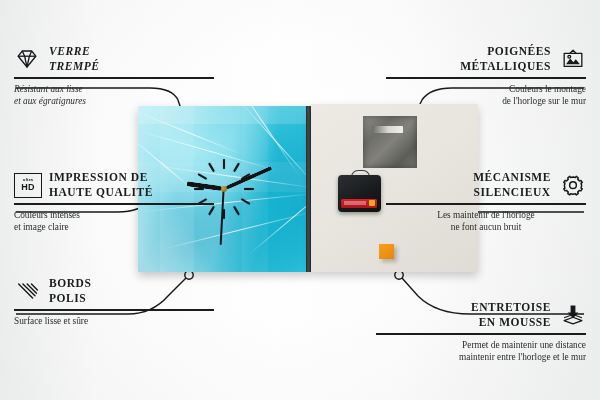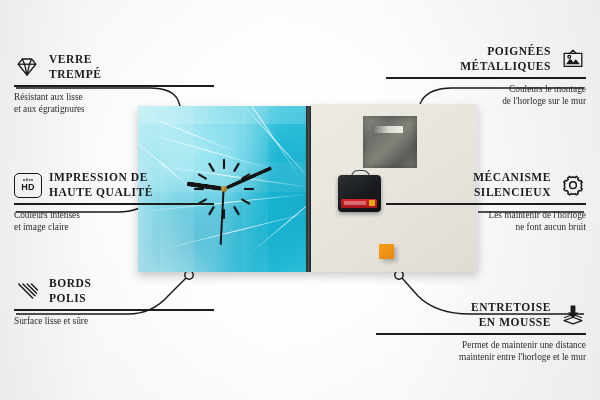--- a/index.html
+++ b/index.html
@@ -91,21 +91,21 @@
     font-family:"Liberation Serif",serif;font-weight:700;font-size:11.5px;
     letter-spacing:.55px;line-height:1.27;color:#1a1c1d;text-transform:uppercase;
   }
   .f-rule{height:1.4px;background:#1a1c1d;margin:4px 0 4px;width:100%;}
   .f-sub{
     font-family:"Liberation Serif",serif;font-size:9.3px;line-height:1.33;color:#2a2c2d;
   }
   .f-icon{width:26px;height:24px;flex:0 0 26px;display:block;}
   .f-icon svg{display:block;width:26px;height:24px;}
   .hd-box{
-    width:26px;height:23px;border:1.5px solid #16181a;border-radius:5px;
+    width:26px;height:23px;border:1.5px solid #16181a;border-radius:0;
     display:flex;flex-direction:column;align-items:center;justify-content:center;line-height:1;
   }
   .hd-box .u{font-family:"Liberation Sans",sans-serif;font-size:4.3px;font-weight:700;letter-spacing:.2px;color:#16181a;}
   .hd-box .h{font-family:"Liberation Sans",sans-serif;font-size:9px;font-weight:700;letter-spacing:.2px;color:#16181a;margin-top:.5px;}
 </style>
 </head>
 <body>
 
 <div id="stage">
 
@@ -198,21 +198,21 @@
       <div id="mech-body">
         <div id="battery">
           <div class="lbl"></div>
             <div class="plus"></div>
         </div>
       </div>
     </div>
     <div id="foam"></div>
   </div>
 
-  <div class="feature left" style="top:52px;">
+  <div class="feature left" style="top:44px;font-style:italic;">
     <div class="f-head">
       <span class="f-icon">
         <svg viewBox="0 0 28 24">
             <g fill="none" stroke="#16181a" stroke-width="1.4" stroke-linejoin="round">
           <path d="M4.5,9 L9,3.4 H19 L23.5,9 L14,20.6 Z"></path>
               <path d="M4.5,9 H23.5"></path>
           <path d="M9,3.4 L11.4,9 L14,20.6 L16.6,9 L19,3.4"></path>
             </g>
           </svg>
       </span>
@@ -288,21 +288,21 @@
           </svg>
       </span>
     </div>
     <div class="f-rule"></div>
     <div class="f-sub">
       <div>Couleurs le montage</div>
       <div>de l'horloge sur le mur</div>
     </div>
   </div>
 
-  <div class="feature right" style="top:170px;">
+  <div class="feature right" style="top:170px;text-align:center;">
     <div class="f-head">
       <div class="f-title">
         <div>MÉCANISME</div>
         <div>SILENCIEUX</div>
       </div>
       <span class="f-icon">
         <svg viewBox="0 0 28 24">
             <g fill="none" stroke="#16181a" stroke-width="1.6">
           <path d="M14,3.4 l2.6,.6 .9,-1.3 2.1,1.5 -.5,1.5 1.9,1.9 1.5,-.5 1.5,2.1 -1.3,.9 .6,2.6 -.6,2.6 1.3,.9 -1.5,2.1 -1.5,-.5 -1.9,1.9 .5,1.5 -2.1,1.5 -.9,-1.3 -2.6,.6 -2.6,-.6 -.9,1.3 -2.1,-1.5 .5,-1.5 -1.9,-1.9 -1.5,.5 -1.5,-2.1 1.3,-.9 -.6,-2.6 .6,-2.6 -1.3,-.9 1.5,-2.1 1.5,.5 1.9,-1.9 -.5,-1.5 2.1,-1.5 .9,1.3 Z" stroke-linejoin="round"></path>
           <circle cx="14" cy="12.2" r="3.6"></circle>

